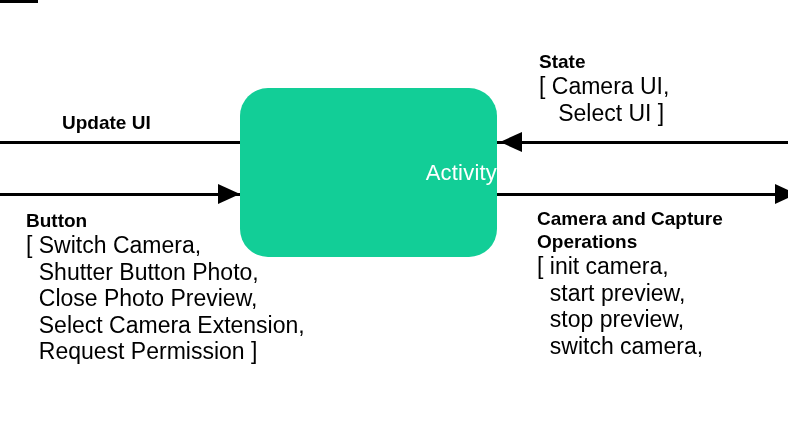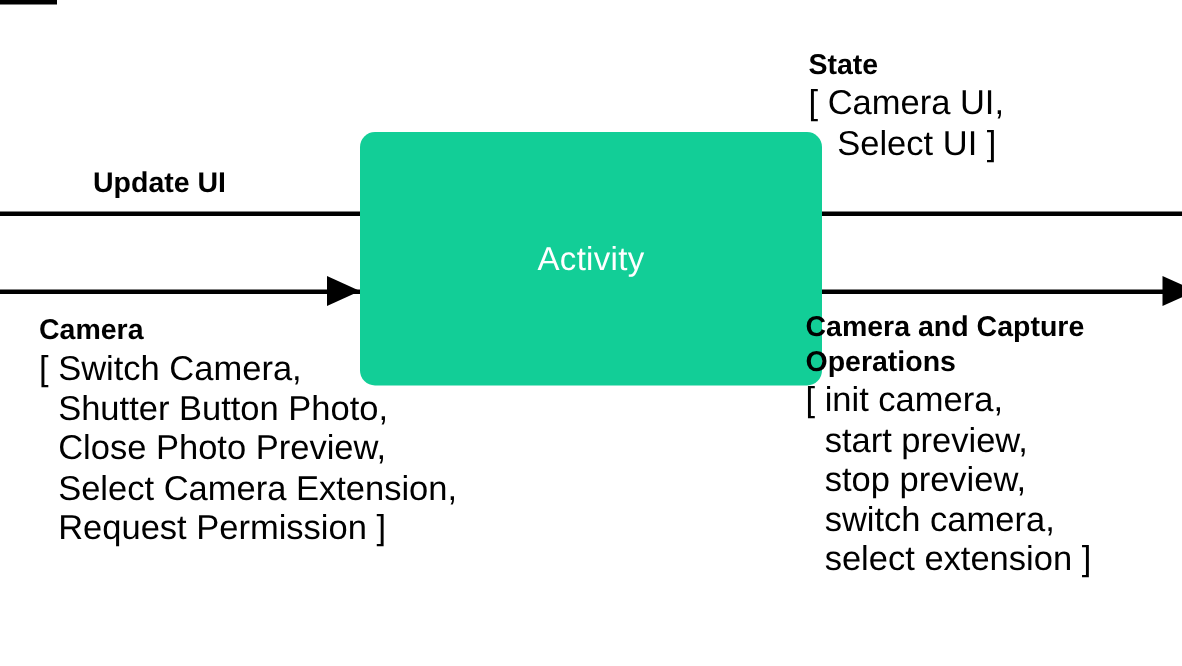--- a/index.html
+++ b/index.html
@@ -24,27 +24,27 @@
     top: 0px;
     width: 38px;
     height: 3px;
     background: #000000;
   }
   
   .activity-box {
     position: absolute;
     left: 240px;
     top: 88px;
-    width: 308px;
+    width: 257px;
     height: 169px;
     background: #12CE97;
-    border-radius: 10px;
+    border-radius: 28px;
     display: flex;
     align-items: center;
-    justify-content: center;
+    justify-content: flex-end;
     z-index: 3;
   }
   .activity-label {
     color: #ffffff;
     font-size: 22px;
     font-family: "Liberation Sans", sans-serif;
     font-weight: 400;
     letter-spacing: 0.2px;
     line-height: 1;
   }
@@ -122,37 +122,36 @@
   <div class="line" style="left:497px; top:193px; width:291px;"></div>
   <div class="arrowhead arrow-right" style="left:775px; top:184px;"></div>
 
   <div class="activity-box">
     <span class="activity-label">Activity</span>
   </div>
 
   <div class="txt hdr" style="left:62px; top:112px;">Update UI</div>
 
   <div class="blk" style="left:26px; top:209px;">
-    <div class="hdr-line">Camera</div>
+    <div class="hdr-line">Button</div>
     <div class="item-line">[ Switch Camera,</div>
     <div class="item-line">  Shutter Button Photo,</div>
     <div class="item-line">  Close Photo Preview,</div>
     <div class="item-line">  Select Camera Extension,</div>
     <div class="item-line">  Request Permission ]</div>
   </div>
 
-  <div class="blk" style="left:539px; top:32px;">
+  <div class="blk" style="left:539px; top:50px;">
     <div class="hdr-line">State</div>
     <div class="item-line">[ Camera UI,</div>
     <div class="item-line">   Select UI ]</div>
   </div>
 
   <div class="blk" style="left:537px; top:207px;">
     <div class="hdr-line">Camera and Capture</div>
     <div class="hdr-line">Operations</div>
     <div class="item-line">[ init camera,</div>
     <div class="item-line">  start preview,</div>
     <div class="item-line">  stop preview,</div>
     <div class="item-line">  switch camera,</div>
-    <div class="item-line">  select extension ]</div>
   </div>
 
 </div>
 
 </body></html>

